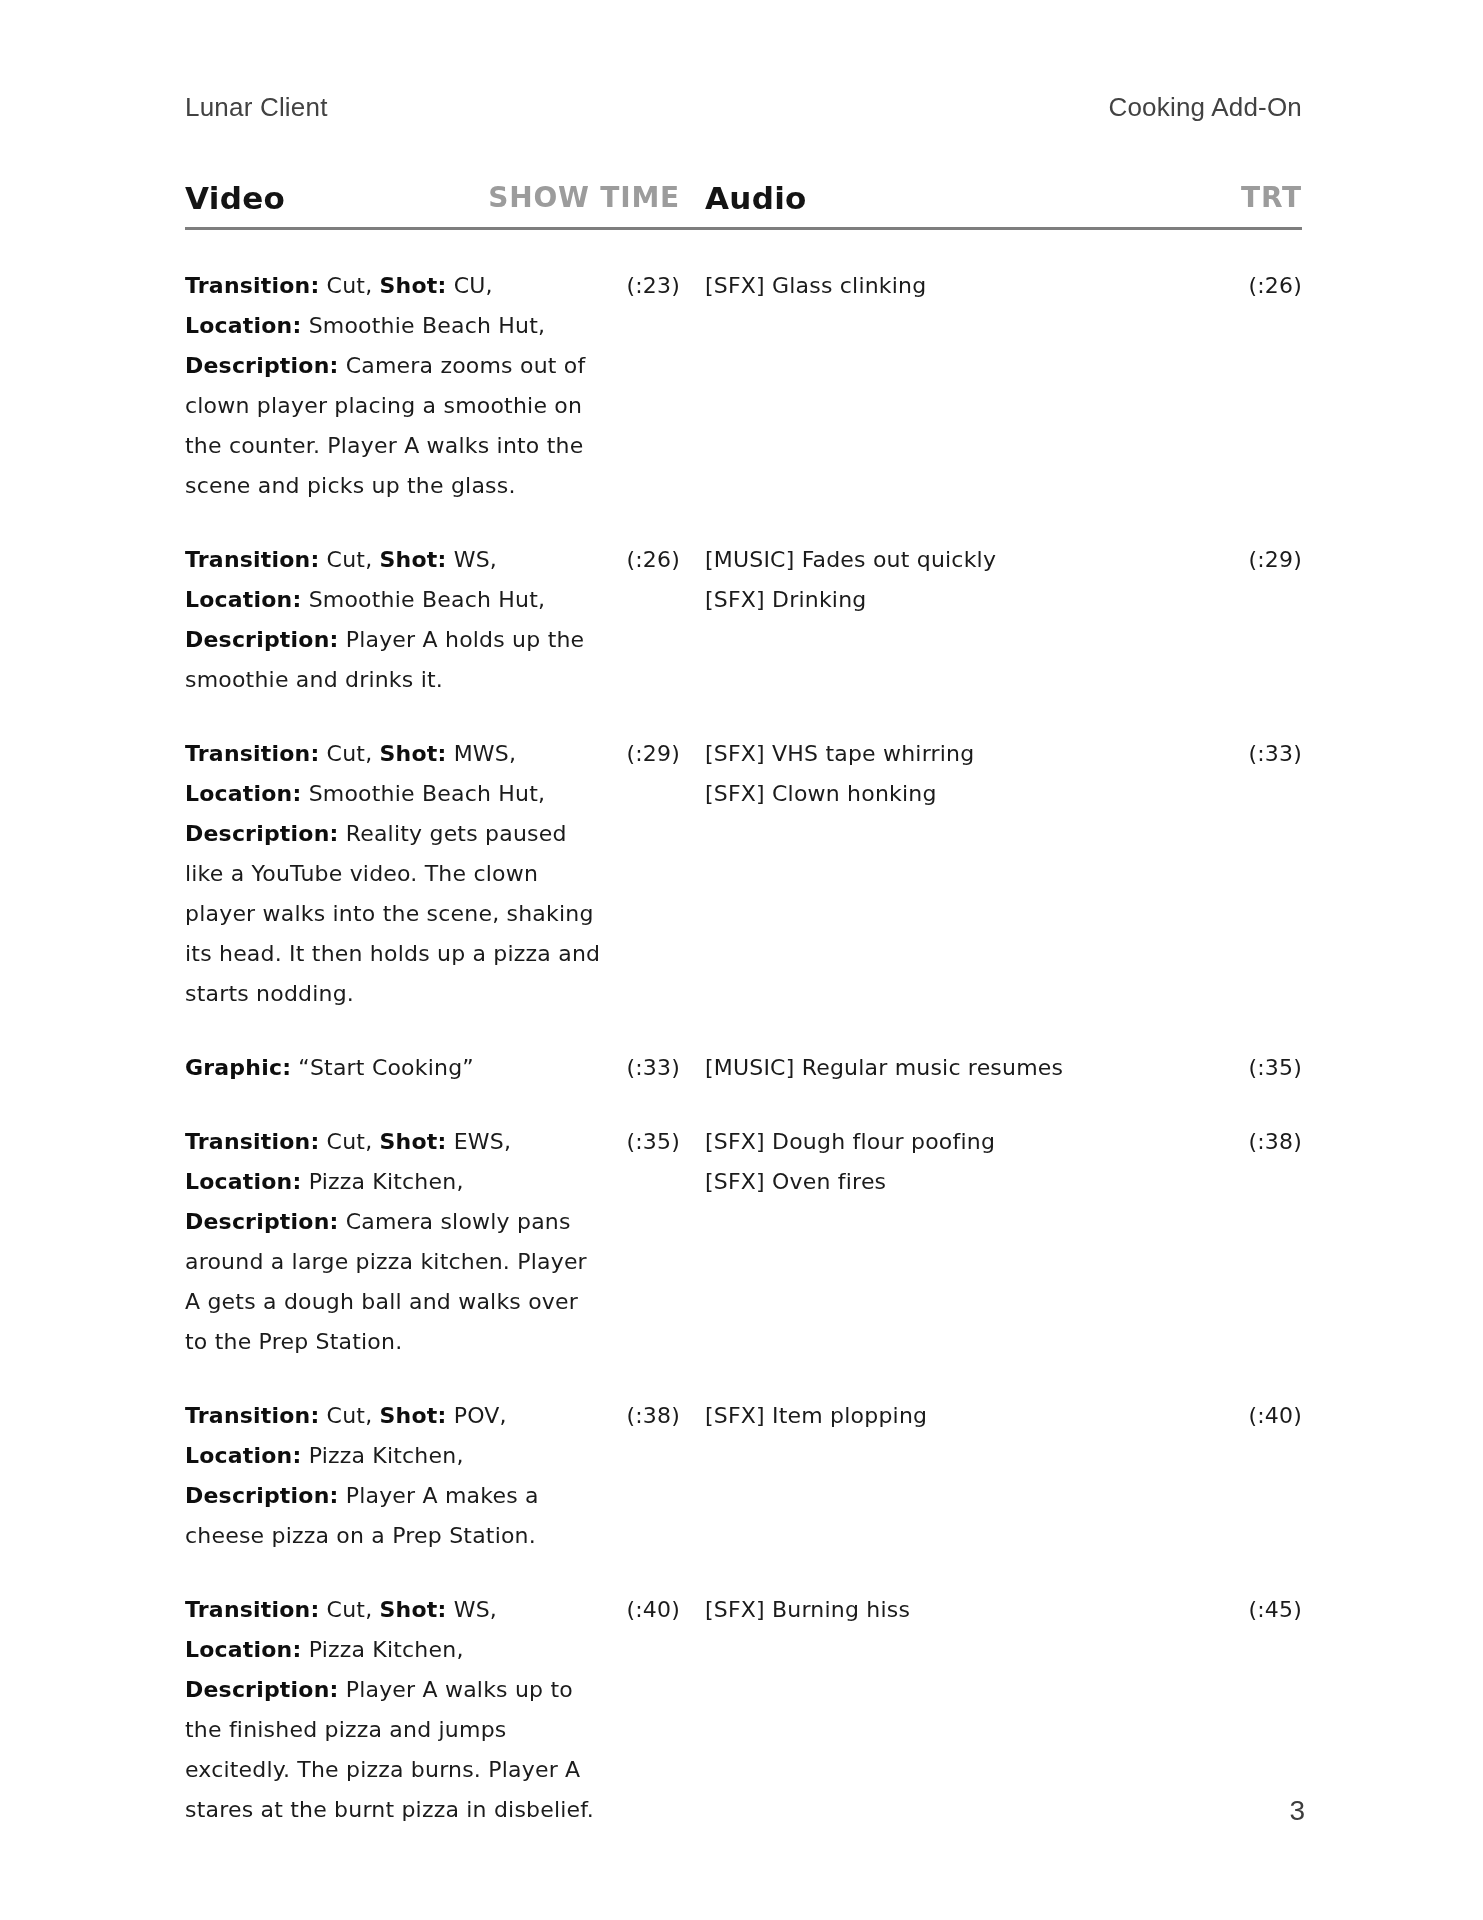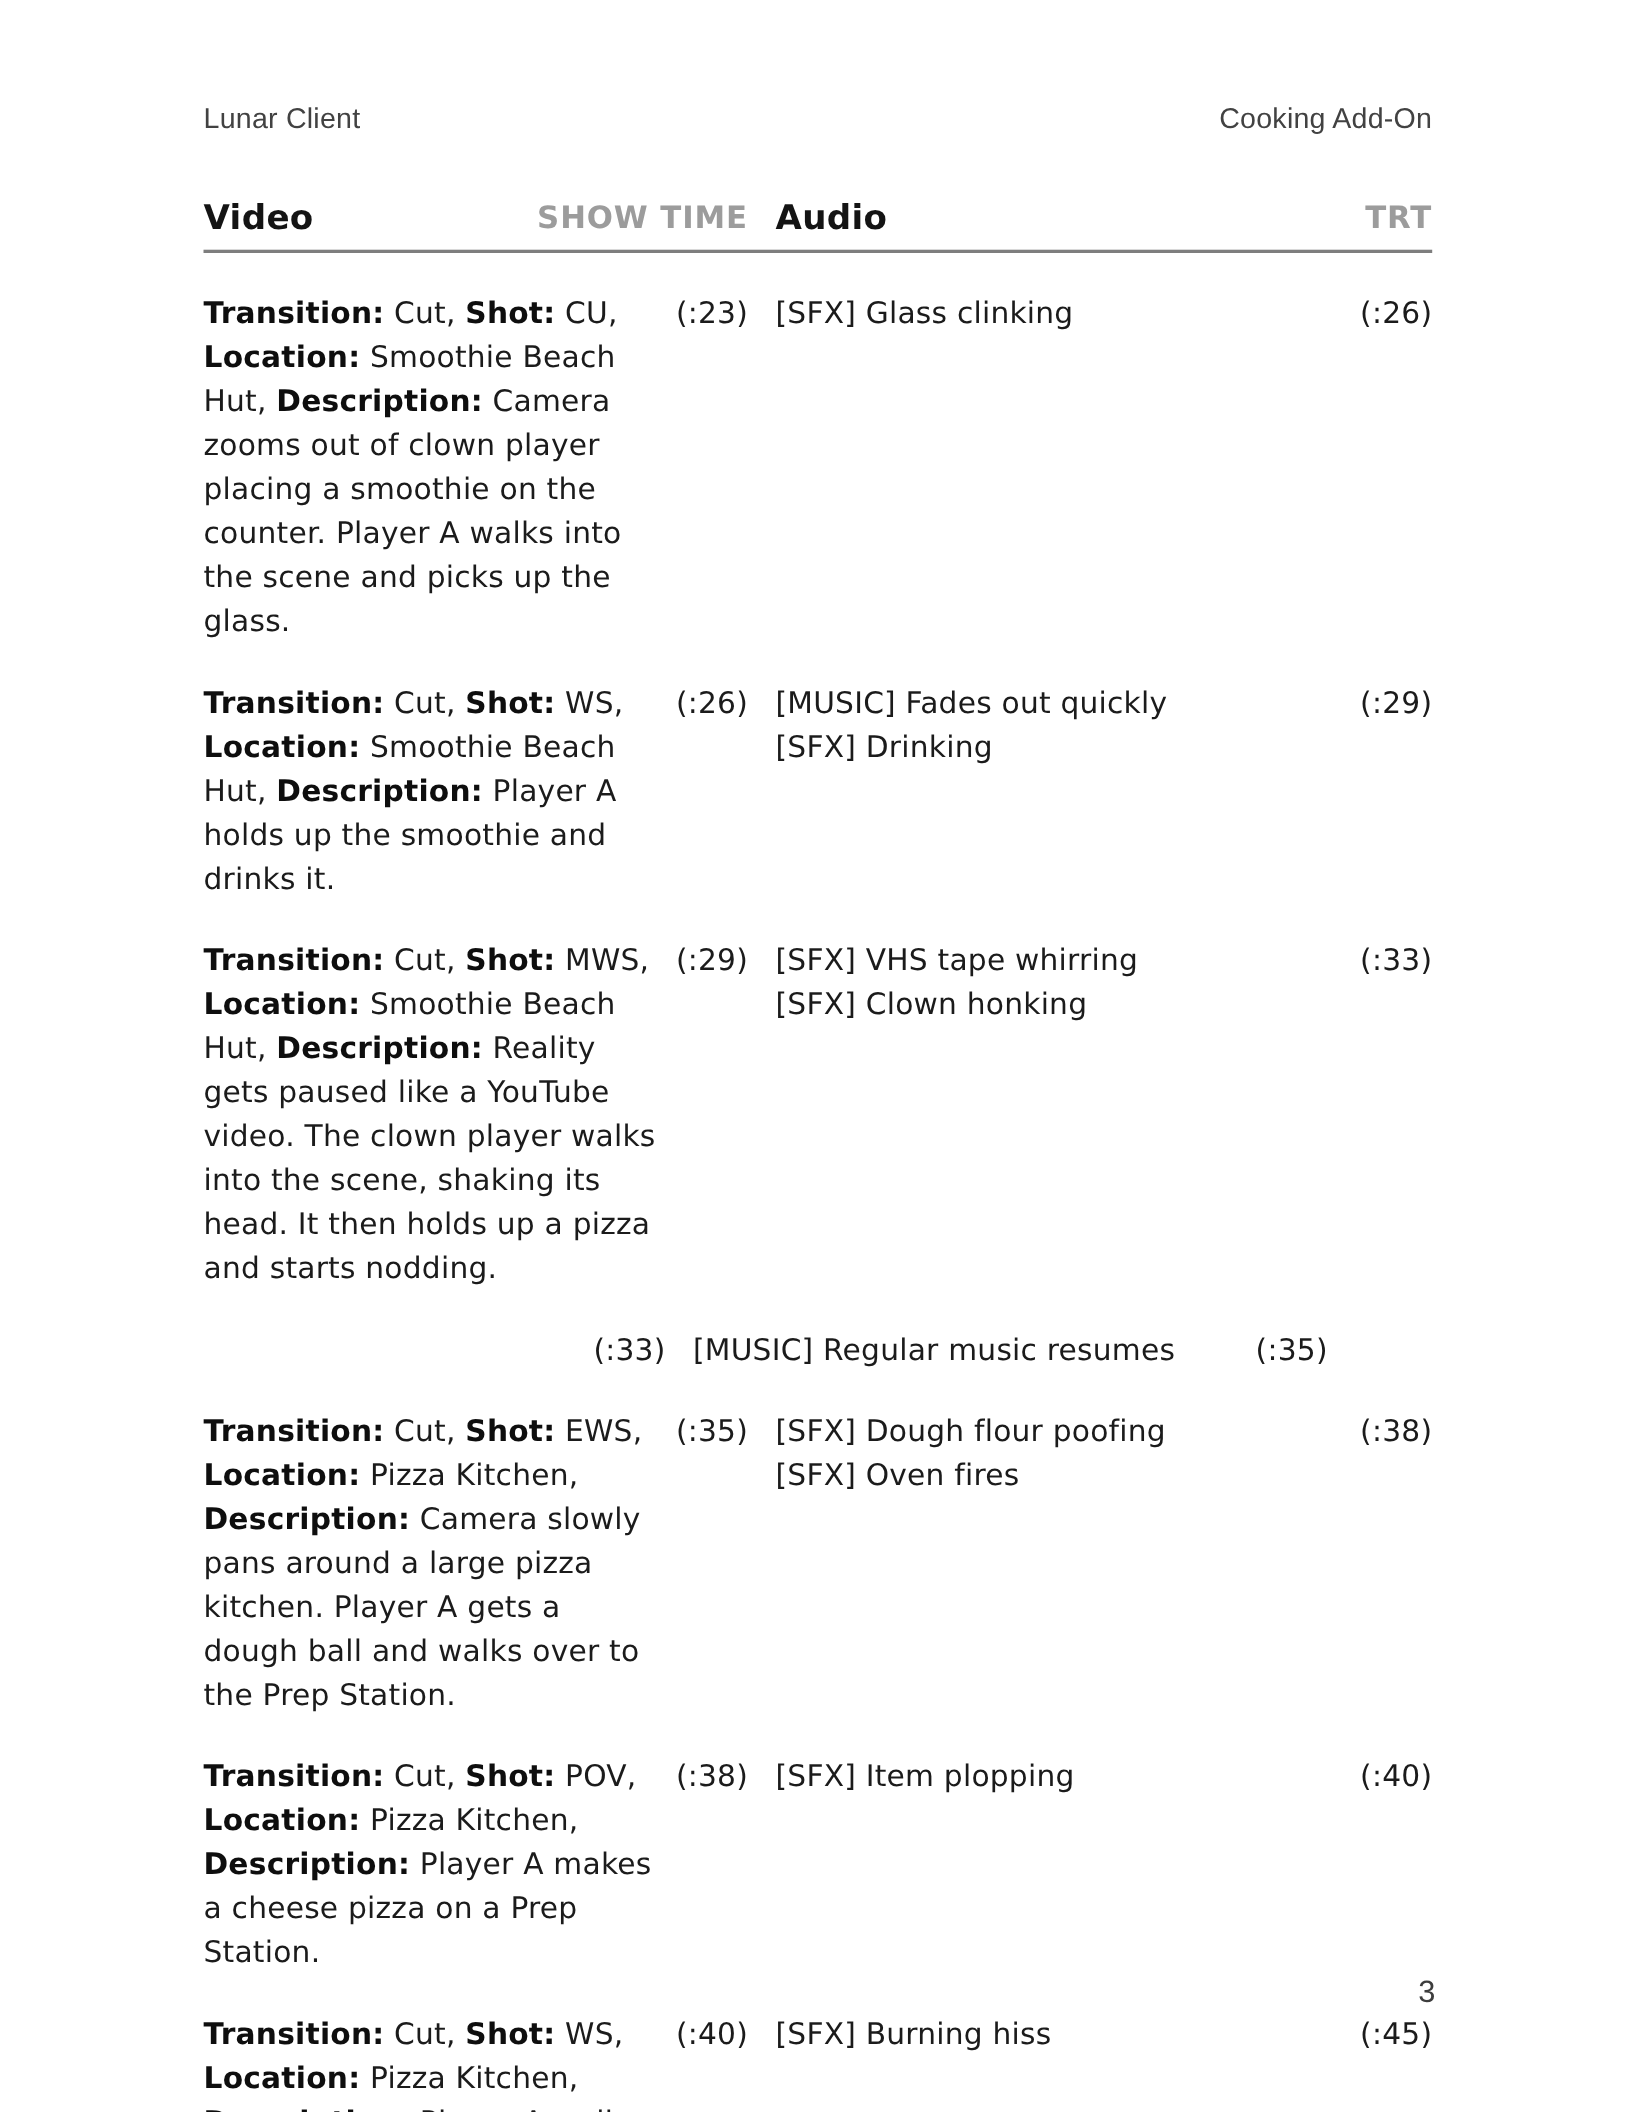--- a/index.html
+++ b/index.html
@@ -39,21 +39,21 @@
   .col-right{text-align:right;white-space:nowrap;}
   .audio-pad{padding-left:25px;}
   
   .rows{margin-top:36px;}
   .row{
     display:grid;
     grid-template-columns:420px 75px 1fr 95px;
     margin-bottom:34px;
   }
   .cell{
-    font-size:27px;line-height:40px;color:#1b1b1b;letter-spacing:0.2px;
+    font-size:22px;line-height:40px;color:#1b1b1b;letter-spacing:0.2px;
   }
   .cell b{font-weight:bold;color:#0e0e0e;}
   .video-cell{padding-right:4px;}
   .time-cell{text-align:right;white-space:nowrap;}
   .audio-cell{padding-left:25px;}
   .trt-cell{text-align:right;white-space:nowrap;}
   .audio-line{white-space:nowrap;}
   
   .page-number{
     position:absolute;
@@ -100,20 +100,21 @@
       <div class="row">
         <div class="cell video-cell"><b>Transition:</b><span> Cut, </span><b>Shot:</b><span> MWS, </span><b>Location:</b><span> Smoothie Beach Hut, </span><b>Description:</b><span> Reality gets paused like a YouTube video. The clown player walks into the scene, shaking its head. It then holds up a pizza and starts nodding.</span></div>
         <div class="cell time-cell">(:29)</div>
         <div class="cell audio-cell">
           <div class="audio-line">[SFX] VHS tape whirring</div>
           <div class="audio-line">[SFX] Clown honking</div>
         </div>
         <div class="cell trt-cell">(:33)</div>
       </div>
       <div class="row">
+        <div class="cell video-cell"><b>Graphic:</b><span> “Start Cooking”</span></div>
         <div class="cell time-cell">(:33)</div>
         <div class="cell audio-cell">
           <div class="audio-line">[MUSIC] Regular music resumes</div>
         </div>
         <div class="cell trt-cell">(:35)</div>
       </div>
       <div class="row">
         <div class="cell video-cell"><b>Transition:</b><span> Cut, </span><b>Shot:</b><span> EWS, </span><b>Location:</b><span> Pizza Kitchen, </span><b>Description:</b><span> Camera slowly pans around a large pizza kitchen. Player A gets a dough ball and walks over to the Prep Station.</span></div>
         <div class="cell time-cell">(:35)</div>
         <div class="cell audio-cell">

